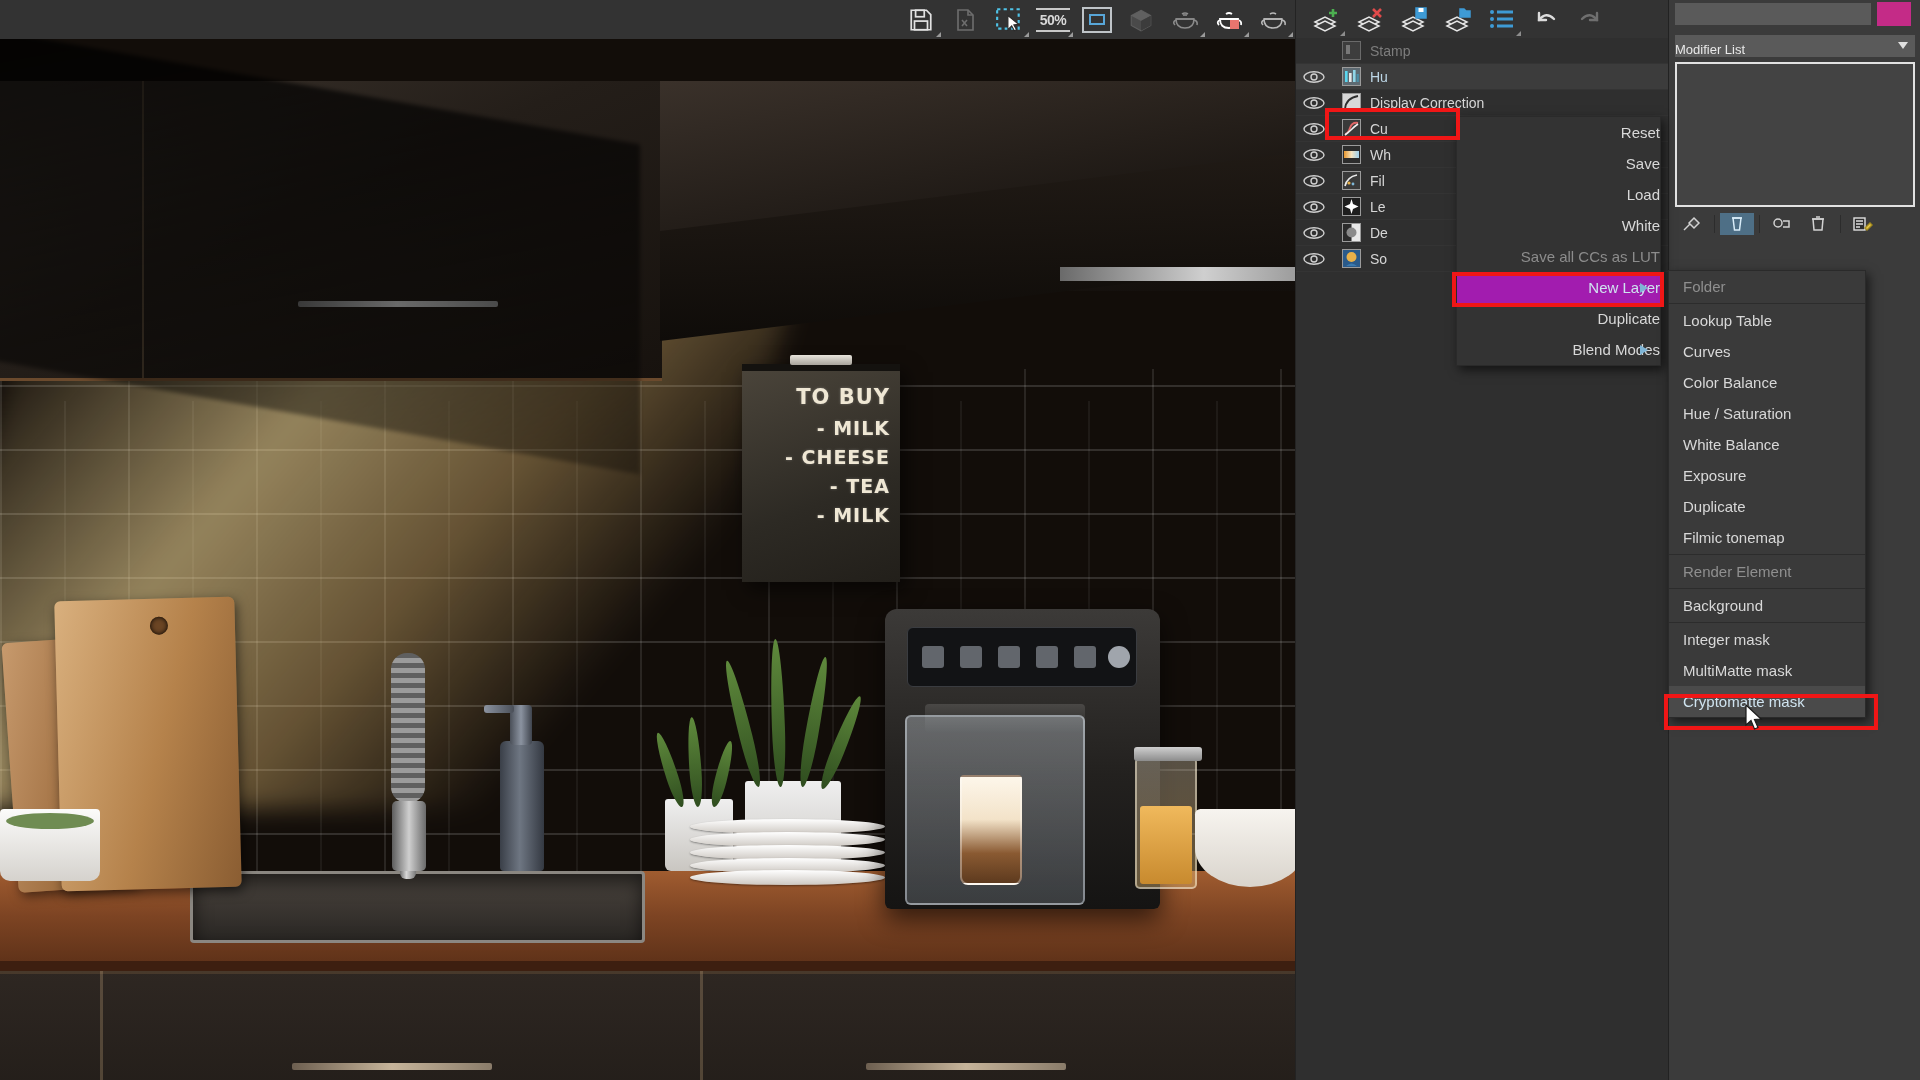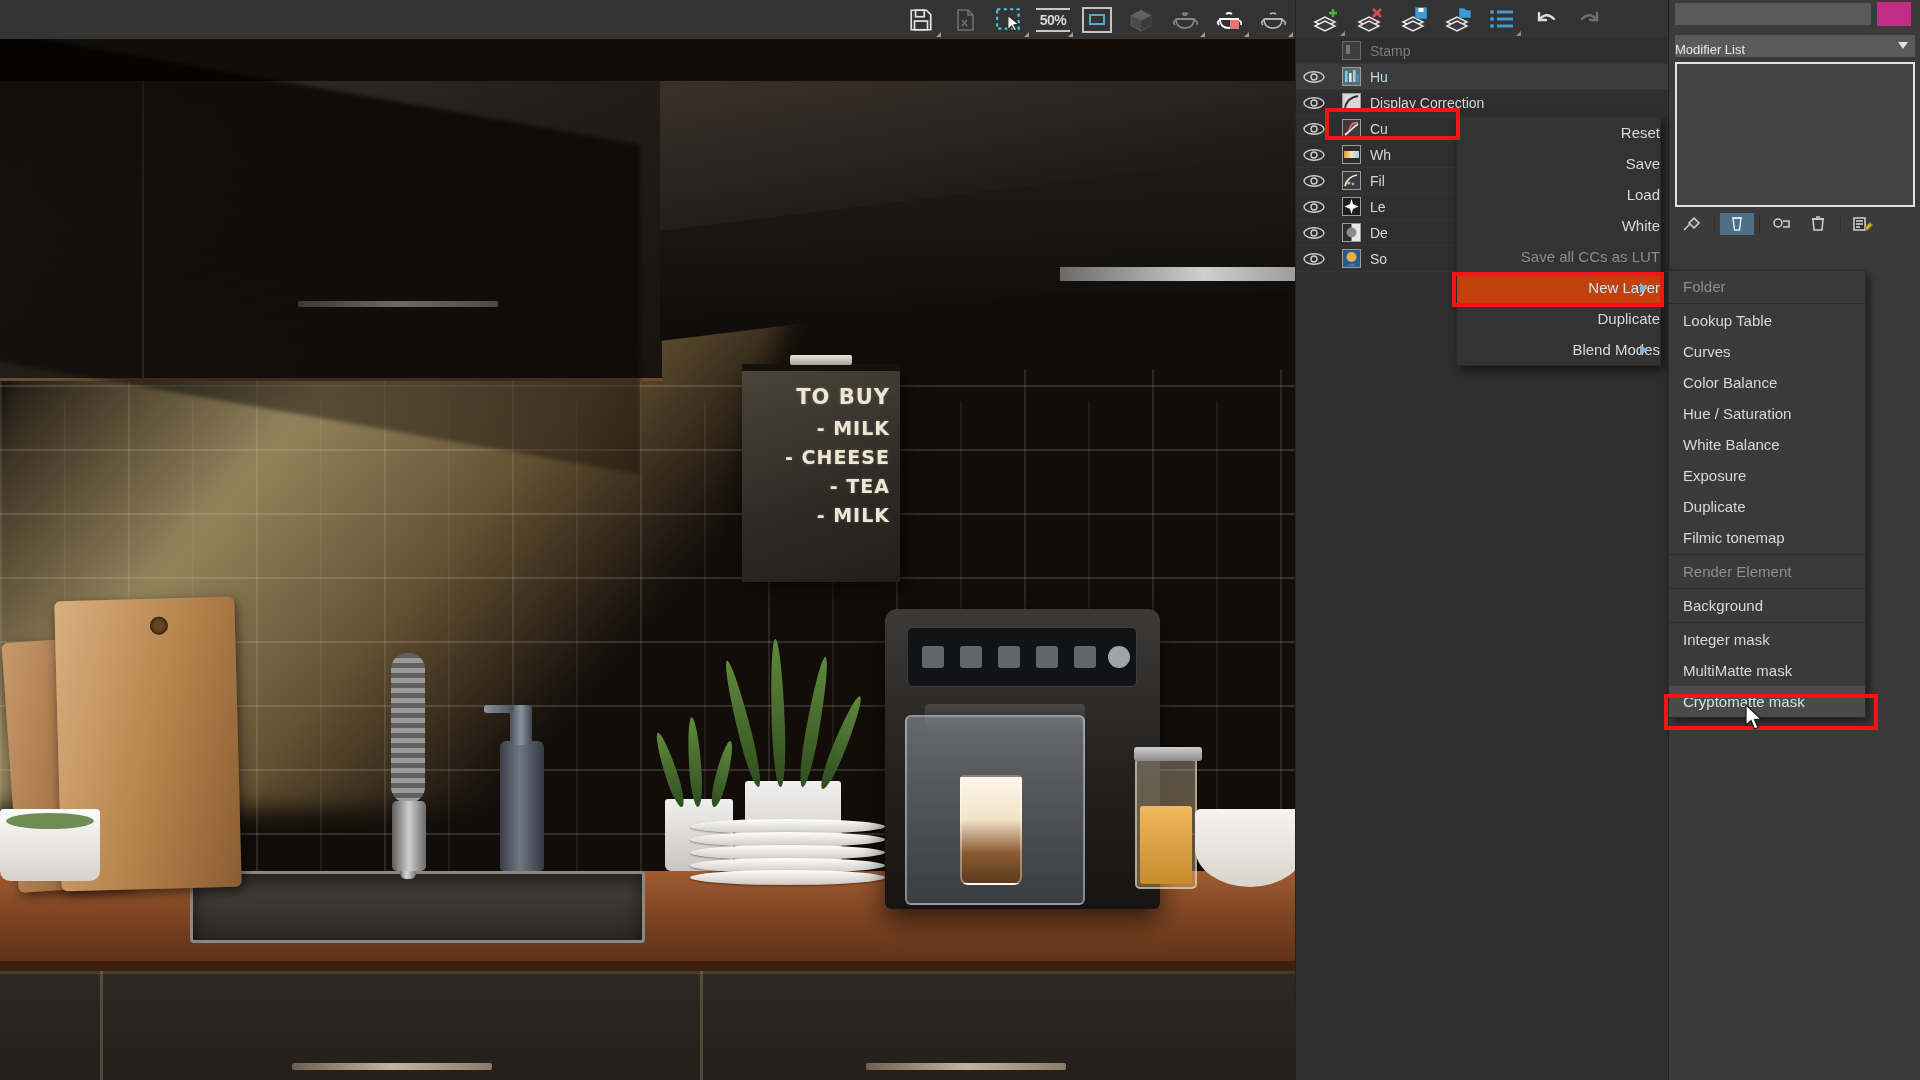--- a/index.html
+++ b/index.html
@@ -334,21 +334,21 @@
   .ctxmenu {
     position:absolute; left:1456px; top:116px; width:205px;
     background:#333333; border:1px solid #2a2a2a; z-index:40;
     box-shadow:3px 4px 10px rgba(0,0,0,.6);
   }
   .ctxmenu .mi {
     height:31px; display:flex; align-items:center; padding-left:22px;
     color:#d8d8d8; font-size:15px; position:relative; cursor:pointer;justify-content:flex-end;
   }
   .ctxmenu .mi.disabled { color:#8c8c8c; }
-  .ctxmenu .mi.hl { background:#c2410c; color:#cfe3ef; }
+  .ctxmenu .mi.hl { background:#a21caf; color:#cfe3ef; }
   .ctxmenu .mi .arrow {
     position:absolute; right:12px; top:11px; width:0;height:0;
     border-top:5px solid transparent; border-bottom:5px solid transparent;
     border-left:8px solid #7fb5d6;
   }
 
   
   .submenu {
     position:absolute; left:1668px; top:270px; width:198px;
     background:#3a3a3a; border:1px solid #2a2a2a; z-index:50;

